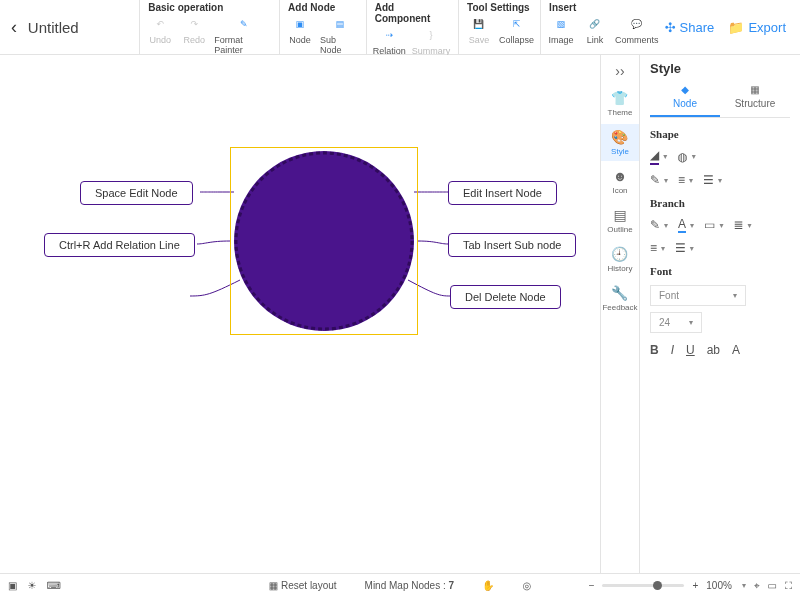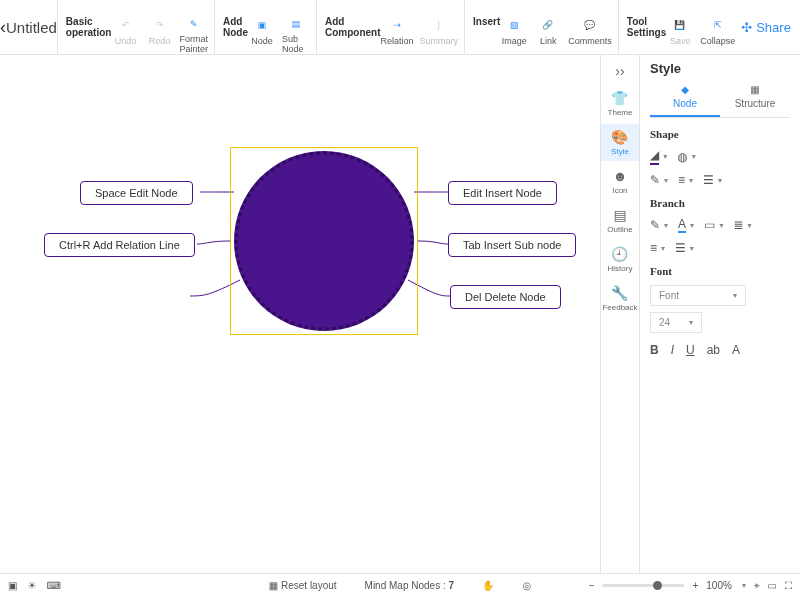--- a/index.html
+++ b/index.html
@@ -1,21 +1,21 @@
 <!DOCTYPE html>
 <html><head>
 <meta charset="utf-8">
 <style>
 *{box-sizing:border-box;margin:0;padding:0;font-family:Arial,Helvetica,sans-serif}
 body{width:800px;height:597px;overflow:hidden;background:#fff;color:#333;position:relative}
 :root{--blue:#2f8ef4;--purple:#4a148c;--grey:#7a7a7a;--bd:#e3e3e3}
 .top{height:55px;border-bottom:1px solid var(--bd);display:flex;align-items:stretch}
 .back{width:28px;display:flex;align-items:center;justify-content:center;font-size:18px;color:#333;cursor:pointer}
 .title{width:112px;display:flex;align-items:center;font-size:15px;color:#444}
-.grp{border-left:1px solid var(--bd);padding:16px 6px 0;display:flex;flex-direction:row}
+.grp{border-left:1px solid var(--bd);padding:2px 6px 0;display:flex;flex-direction:column}
 .grp-label{font-size:10px;font-weight:bold;color:#333;margin-bottom:2px;padding-left:2px}
 .grp-row{display:flex;gap:6px}
 .tb{display:flex;flex-direction:column;align-items:center;gap:2px;font-size:9px;color:#555;cursor:pointer;min-width:28px}
 .tb.dis{color:#bbb}
 .ic{width:18px;height:18px;display:flex;align-items:center;justify-content:center;color:var(--blue)}
 .tb.dis .ic{color:#ccc}
 .actions{margin-left:auto;display:flex;align-items:center;gap:14px;padding-right:14px;font-size:13px;color:var(--blue)}
 .act{display:flex;align-items:center;gap:4px;cursor:pointer}
 .canvas{position:absolute;left:0;top:55px;right:200px;bottom:24px;background:#fff}
 .sel-box{position:absolute;left:230px;top:92px;width:188px;height:188px;border:1px solid #f2c200}
@@ -94,47 +94,47 @@
           <span>Relation</span>
         </div>
       <div class="tb dis">
           <span class="ic">}</span>
           <span>Summary</span>
         </div>
     </div>
   </div>
 
   <div class="grp">
-    <div class="grp-label">Insert</div>
-    <div class="grp-row">
-      <div class="tb">
-          <span class="ic">▧</span>
-          <span>Image</span>
-        </div>
-      <div class="tb">
-          <span class="ic">🔗</span>
-          <span>Link</span>
-        </div>
-      <div class="tb">
-          <span class="ic">💬</span>
-          <span>Comments</span>
-        </div>
-    </div>
-  </div>
-
-  <div class="grp">
     <div class="grp-label">Tool Settings</div>
     <div class="grp-row">
       <div class="tb dis">
           <span class="ic">💾</span>
           <span>Save</span>
         </div>
       <div class="tb">
           <span class="ic">⇱</span>
           <span>Collapse</span>
+        </div>
+    </div>
+  </div>
+
+  <div class="grp">
+    <div class="grp-label">Insert</div>
+    <div class="grp-row">
+      <div class="tb">
+          <span class="ic">▧</span>
+          <span>Image</span>
+        </div>
+      <div class="tb">
+          <span class="ic">🔗</span>
+          <span>Link</span>
+        </div>
+      <div class="tb">
+          <span class="ic">💬</span>
+          <span>Comments</span>
         </div>
     </div>
   </div>
 
   <div class="actions">
     <div class="act">
         <span>✣</span>
         <span>Share</span>
       </div>
     <div class="act">

